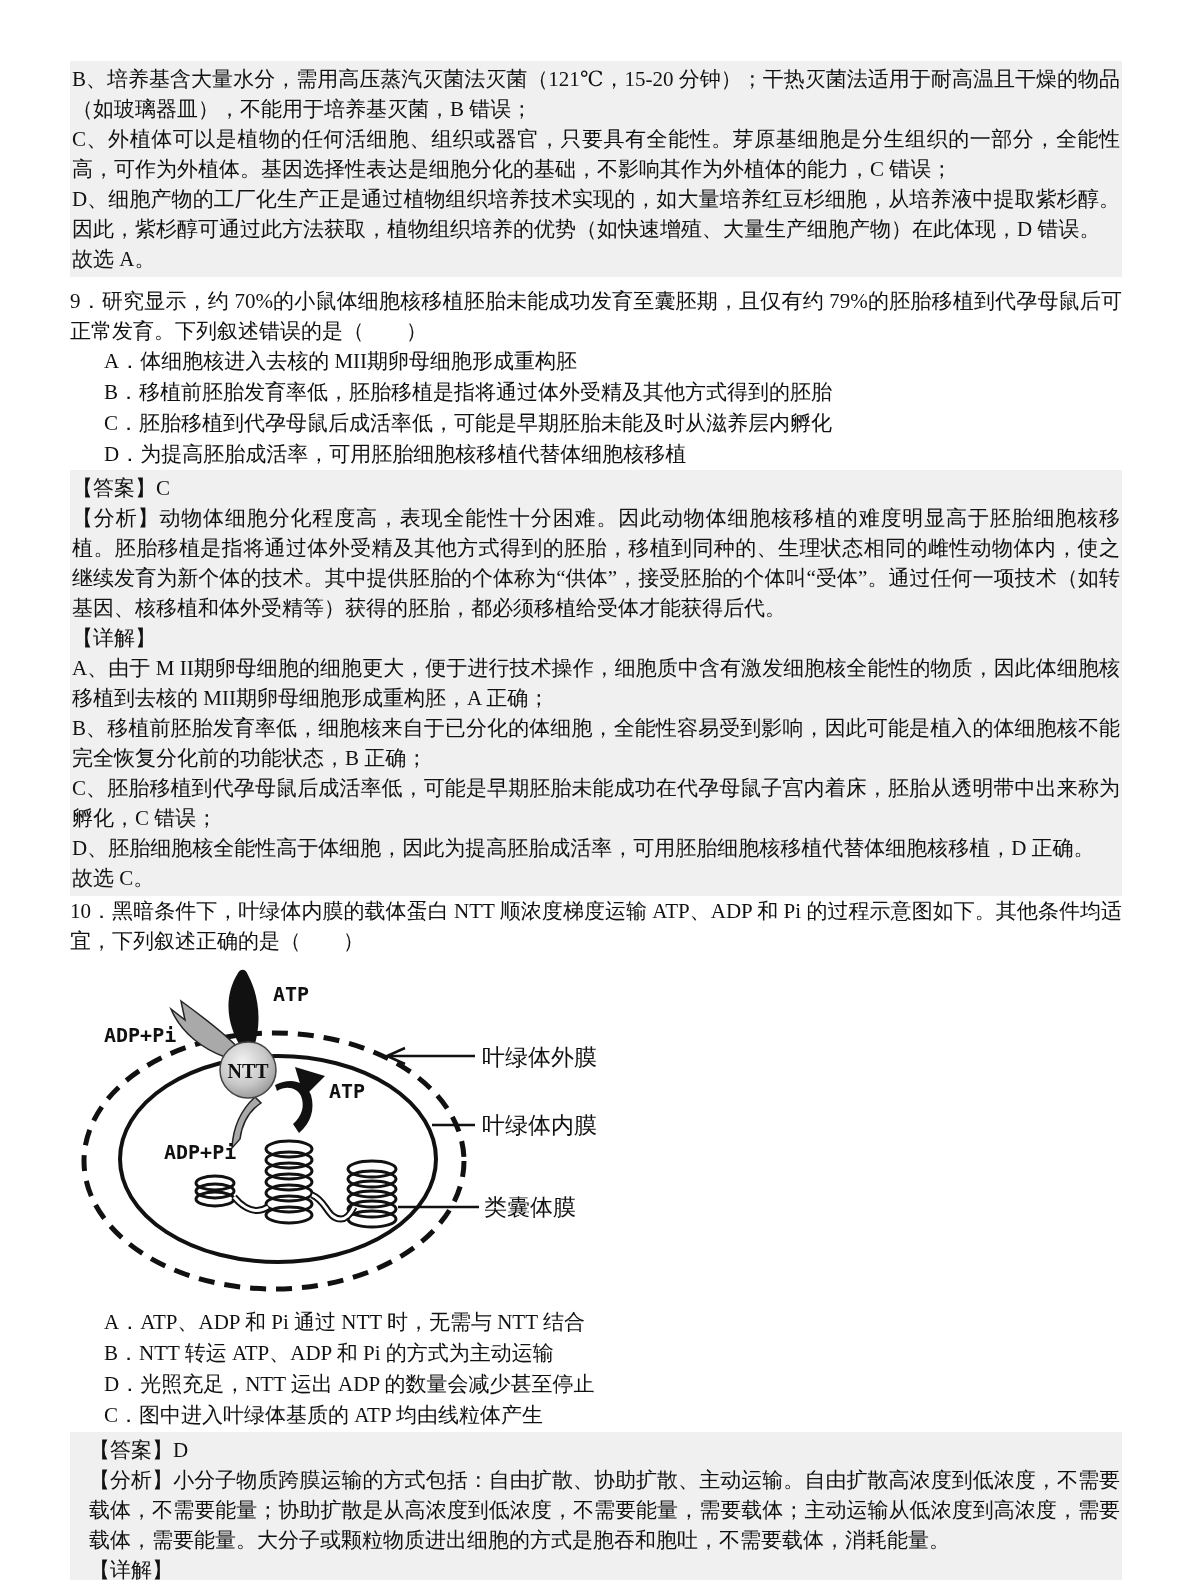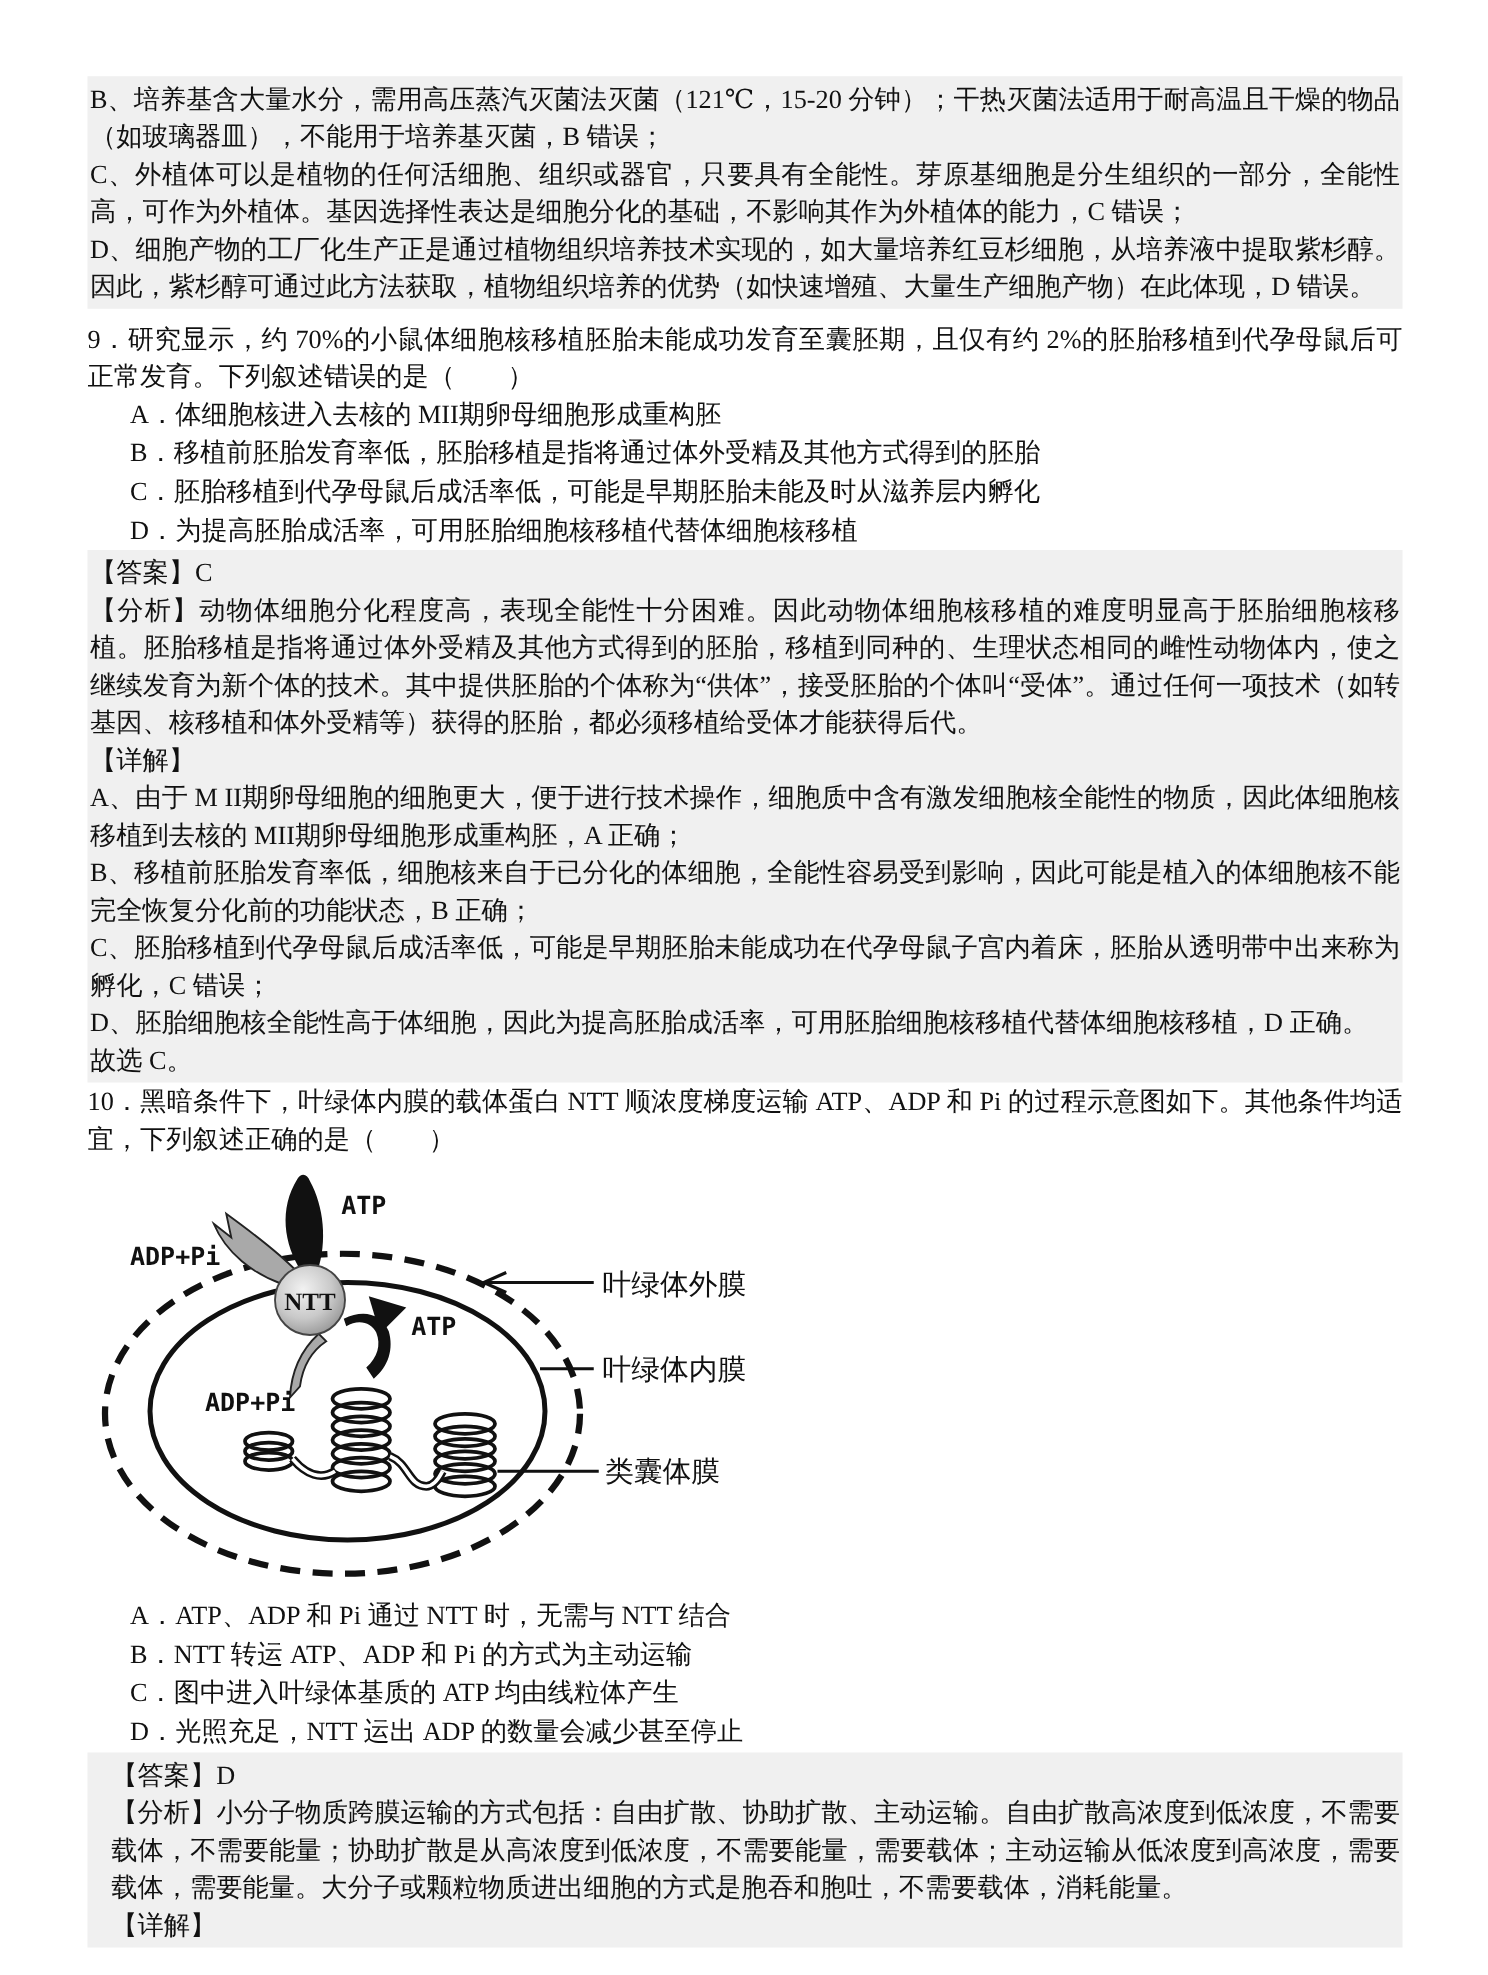--- a/index.html
+++ b/index.html
@@ -26,24 +26,25 @@
 </style>
 </head>
 <body>
 
 <div class="doc">
 
   <section class="ans-block" id="block1">
     <p>B、培养基含大量水分，需用高压蒸汽灭菌法灭菌（121℃，15-20 分钟）；干热灭菌法适用于耐高温且干燥的物品（如玻璃器皿），不能用于培养基灭菌，B 错误；</p>
     <p>C、外植体可以是植物的任何活细胞、组织或器官，只要具有全能性。芽原基细胞是分生组织的一部分，全能性高，可作为外植体。基因选择性表达是细胞分化的基础，不影响其作为外植体的能力，C 错误；</p>
     <p>D、细胞产物的工厂化生产正是通过植物组织培养技术实现的，如大量培养红豆杉细胞，从培养液中提取紫杉醇。因此，紫杉醇可通过此方法获取，植物组织培养的优势（如快速增殖、大量生产细胞产物）在此体现，D 错误。</p>
+    <p>故选 A。</p>
   </section>
 
   <section class="q-block" id="q9">
-    <p class="stem">9．研究显示，约 70%的小鼠体细胞核移植胚胎未能成功发育至囊胚期，且仅有约 2%的胚胎移植到代孕母鼠后可正常发育。下列叙述错误的是（　　）</p>
+    <p class="stem">9．研究显示，约 70%的小鼠体细胞核移植胚胎未能成功发育至囊胚期，且仅有约 79%的胚胎移植到代孕母鼠后可正常发育。下列叙述错误的是（　　）</p>
     <p class="opt">A．体细胞核进入去核的 MII期卵母细胞形成重构胚</p>
     <p class="opt">B．移植前胚胎发育率低，胚胎移植是指将通过体外受精及其他方式得到的胚胎</p>
     <p class="opt">C．胚胎移植到代孕母鼠后成活率低，可能是早期胚胎未能及时从滋养层内孵化</p>
     <p class="opt">D．为提高胚胎成活率，可用胚胎细胞核移植代替体细胞核移植</p>
   </section>
 
   <section class="ans-block" id="block2">
     <p>【答案】C</p>
     <p>【分析】动物体细胞分化程度高，表现全能性十分困难。因此动物体细胞核移植的难度明显高于胚胎细胞核移植。胚胎移植是指将通过体外受精及其他方式得到的胚胎，移植到同种的、生理状态相同的雌性动物体内，使之继续发育为新个体的技术。其中提供胚胎的个体称为“供体”，接受胚胎的个体叫“受体”。通过任何一项技术（如转基因、核移植和体外受精等）获得的胚胎，都必须移植给受体才能获得后代。</p>
     <p>【详解】</p>
@@ -133,22 +134,22 @@
       <text class="cjk" x="407" y="166" fill="#111">叶绿体内膜</text>
 
       <line x1="323" y1="240" x2="404" y2="240" stroke="#111" stroke-width="2.5"></line>
       <text class="cjk" x="409" y="248" fill="#111">类囊体膜</text>
     </svg>
   </div>
 
   <section class="q-block" id="q10opts">
     <p class="opt">A．ATP、ADP 和 Pi 通过 NTT 时，无需与 NTT 结合</p>
     <p class="opt">B．NTT 转运 ATP、ADP 和 Pi 的方式为主动运输</p>
+    <p class="opt">D．光照充足，NTT 运出 ADP 的数量会减少甚至停止</p>
     <p class="opt">C．图中进入叶绿体基质的 ATP 均由线粒体产生</p>
-    <p class="opt">D．光照充足，NTT 运出 ADP 的数量会减少甚至停止</p>
   </section>
 
   <section class="ans-block" id="block3">
     <p>【答案】D</p>
     <p>【分析】小分子物质跨膜运输的方式包括：自由扩散、协助扩散、主动运输。自由扩散高浓度到低浓度，不需要载体，不需要能量；协助扩散是从高浓度到低浓度，不需要能量，需要载体；主动运输从低浓度到高浓度，需要载体，需要能量。大分子或颗粒物质进出细胞的方式是胞吞和胞吐，不需要载体，消耗能量。</p>
     <p>【详解】</p>
   </section>
 
 </div>
 

